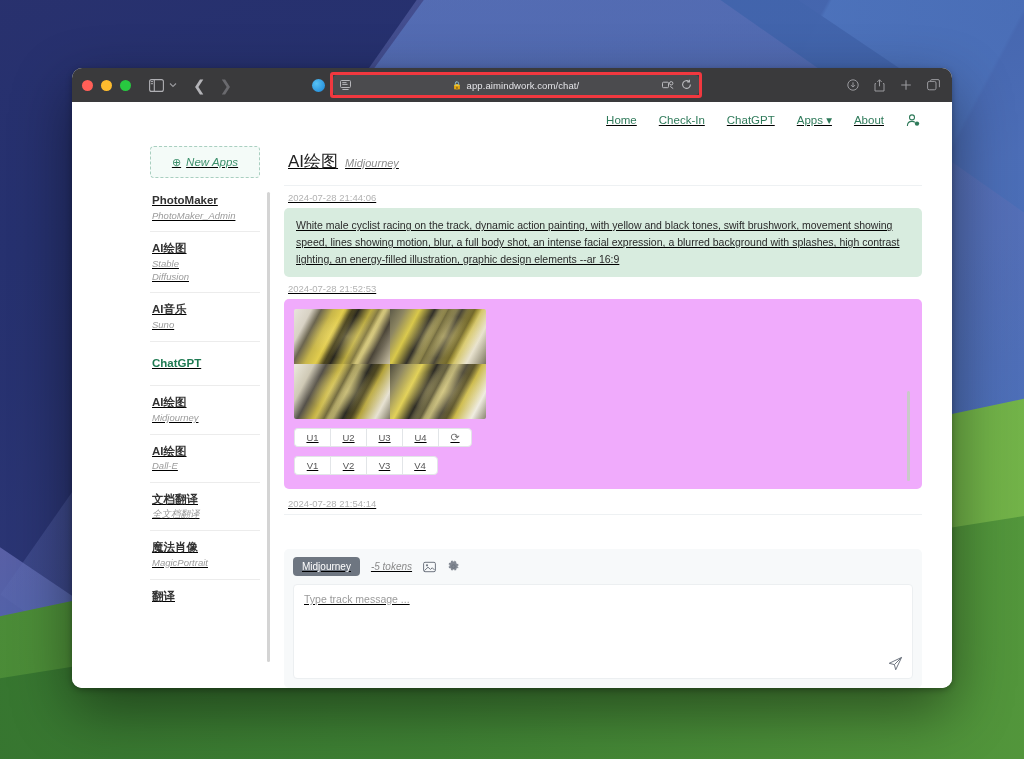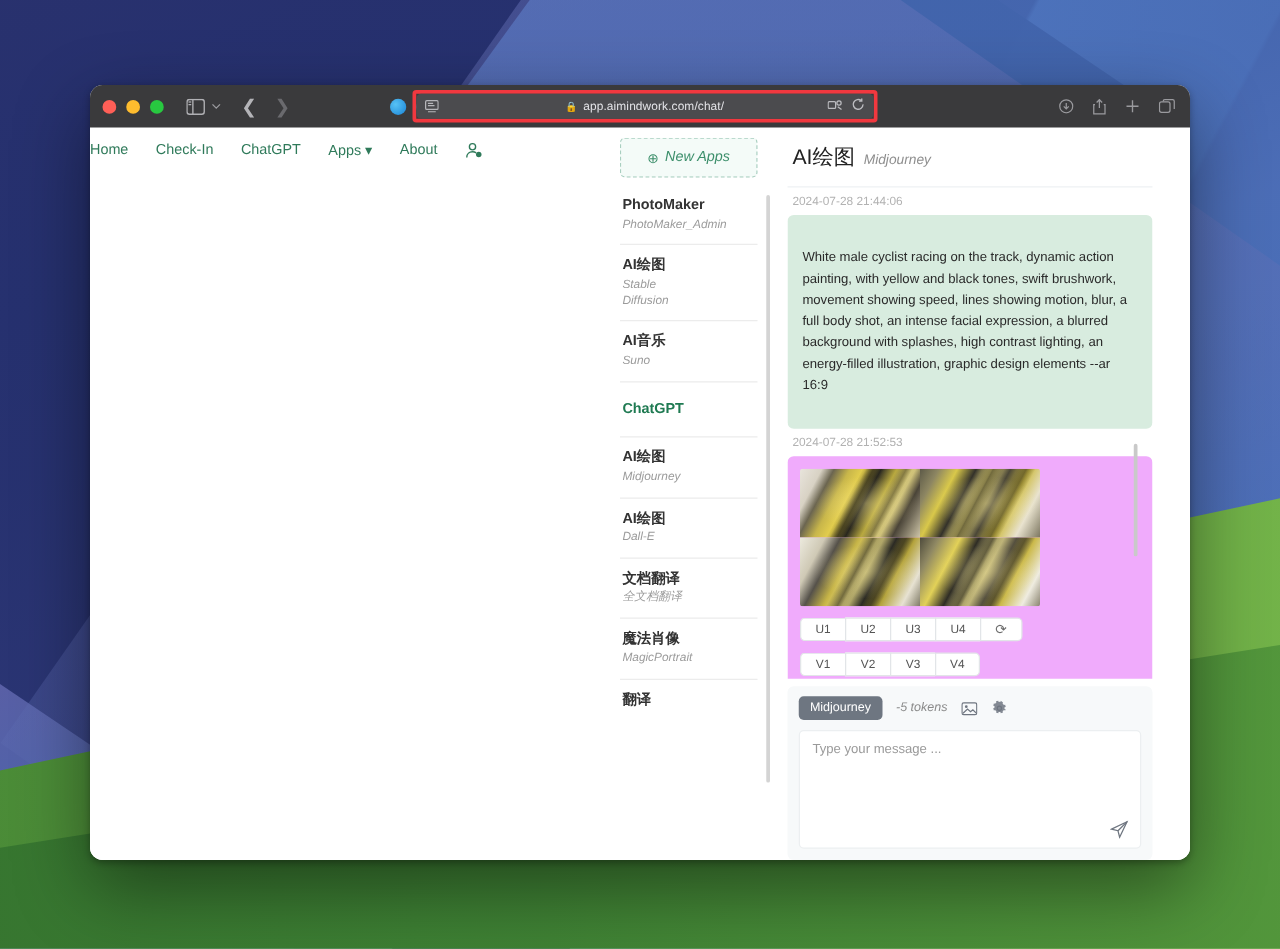--- a/index.html
+++ b/index.html
@@ -118,22 +118,23 @@
     color: #bcbcc0;
   }
   #tb-right {
     position: absolute; right: 12px; display: flex; align-items: center; gap: 15px;
   }
 
   
   #page {
     flex: 1 1 auto;
     background: #ffffff;
-    display: flex; 
-    overflow: hidden;
+    display: flex; flex-direction: column;
+    overflow: hidden;
+    text-decoration: underline;
   }
   #topnav {
     height: 36px; flex: 0 0 36px;
     display: flex; align-items: center; justify-content: flex-end;
     padding-right: 32px; gap: 22px;
     background: #fff;
   }
   .navlink {
     font-size: 11.5px; color: #2f7a5a; text-decoration: none; white-space: nowrap;
   }
@@ -202,21 +203,21 @@
     flex: 1 1 auto;
     overflow: hidden;
     position: relative;
   }
   .msg-time { font-size: 9.5px; color: #b2b2b2; padding: 6px 4px 5px 4px; }
   .sep-line { height: 1px; background: #eef1f3; }
 
   .bubble-user {
     background: #d8ecdf;
     border-radius: 5px;
-    padding: 26px 12px;
+    padding: 9px 12px;
     font-size: 10.5px; line-height: 1.62; color: #2a2a2a;
   }
   .bubble-bot {
     background: #f0abfc;
     border-radius: 5px;
     padding: 10px 10px 14px 10px;
   }
   #gen-grid {
     width: 192px; height: 110px;
     display: grid;
@@ -524,21 +525,21 @@
               </span>
               <span class="tool-icon">
                 <svg width="13" height="13" viewBox="0 0 13 13" fill="#6f7680">
                   <path d="M6.5 4.3a2.2 2.2 0 1 0 0 4.4 2.2 2.2 0 0 0 0-4.4zm0 3.4a1.2 1.2 0 1 1 0-2.4 1.2 1.2 0 0 1 0 2.4z"></path>
                   <path d="M11.6 7.5l-1-.3a4.4 4.4 0 0 0 0-1.4l1-.3-.5-1.8-1 .3a4.6 4.6 0 0 0-1-1l.3-1L7.6.5l-.3 1a4.4 4.4 0 0 0-1.4 0l-.3-1-1.8.5.3 1a4.6 4.6 0 0 0-1 1l-1-.3-.5 1.8 1 .3a4.4 4.4 0 0 0 0 1.4l-1 .3.5 1.8 1-.3a4.6 4.6 0 0 0 1 1l-.3 1 1.8.5.3-1a4.4 4.4 0 0 0 1.4 0l.3 1 1.8-.5-.3-1a4.6 4.6 0 0 0 1-1l1 .3z" opacity=".85"></path>
                 </svg>
               </span>
             </div>
 
             <div id="textarea-wrap">
-              <div id="msg-placeholder">Type your message ...</div>
+              <div id="msg-placeholder">Type track message ...</div>
               <span id="send-btn">
                 <svg width="15" height="15" viewBox="0 0 15 15" fill="none" stroke="#6f7680" stroke-width="1">
                   <path d="M1.2 7.3 L13.6 1.4 L7.7 13.8 L6.4 8.6 Z"></path>
                   <path d="M6.4 8.6 L13.6 1.4"></path>
                 </svg>
               </span>
             </div>
           </div>
 
         </div>

